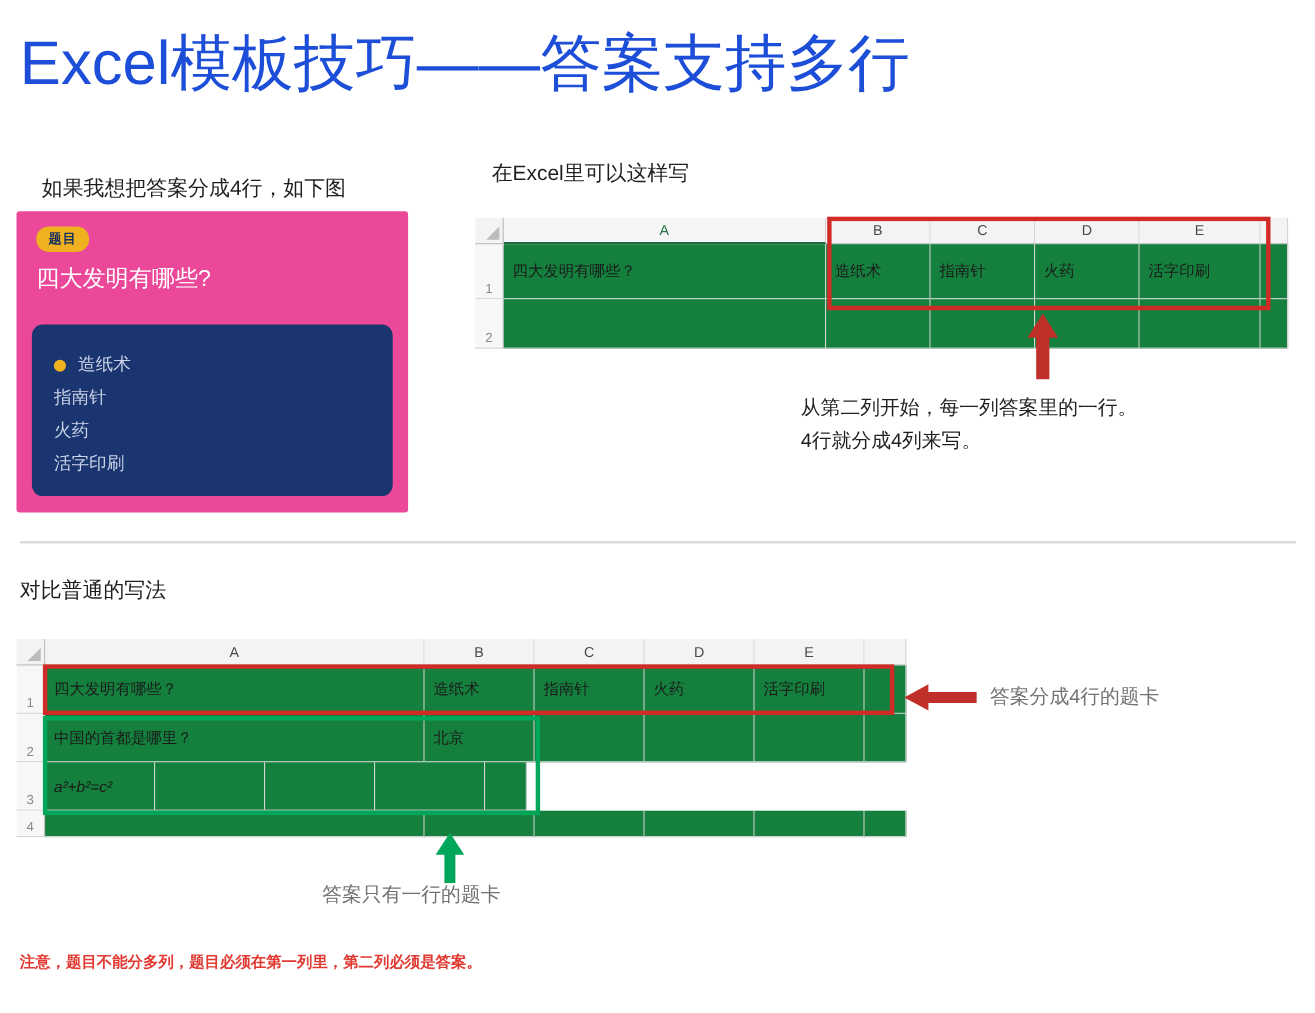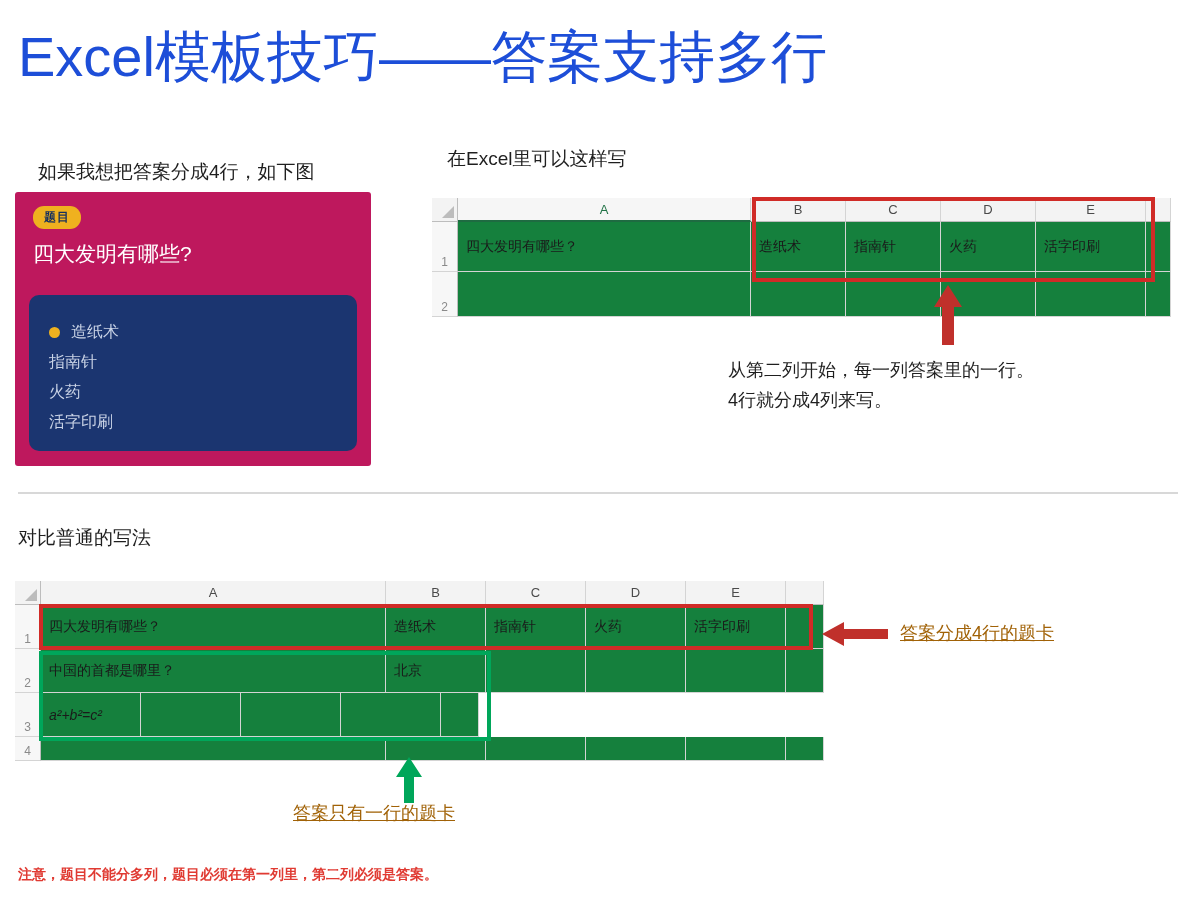--- a/index.html
+++ b/index.html
@@ -40,21 +40,21 @@
   #caption-right { position: absolute; left: 447px; top: 146px; }
   #caption-compare { position: absolute; left: 18px; top: 525px; }
 
   
   .qcard {
     position: absolute;
     left: 15px;
     top: 192px;
     width: 356px;
     height: 274px;
-    background: #be185d;
+    background: #ec4899;
     border-radius: 3px;
     box-sizing: border-box;
     padding: 14px 4px 0 18px;
   }
   .badge {
     display: inline-block;
     background: #efb11f;
     color: #15305f;
     font-size: 12px;
     font-weight: 700;
@@ -178,23 +178,22 @@
     position: absolute;
     font-size: 18px;
     line-height: 30px;
     color: #1f1f1f;
     white-space: pre-line;
   }
   .note-inline {
     position: absolute;
     font-size: 18px;
     line-height: 26px;
-    color: #a16207;
-    white-space: nowrap;
-    text-decoration: underline;
+    color: #737373;
+    white-space: nowrap;
   }
 
   .divider {
     position: absolute;
     left: 18px;
     top: 492px;
     width: 1160px;
     height: 2px;
     background: #d8d8d8;
   }

